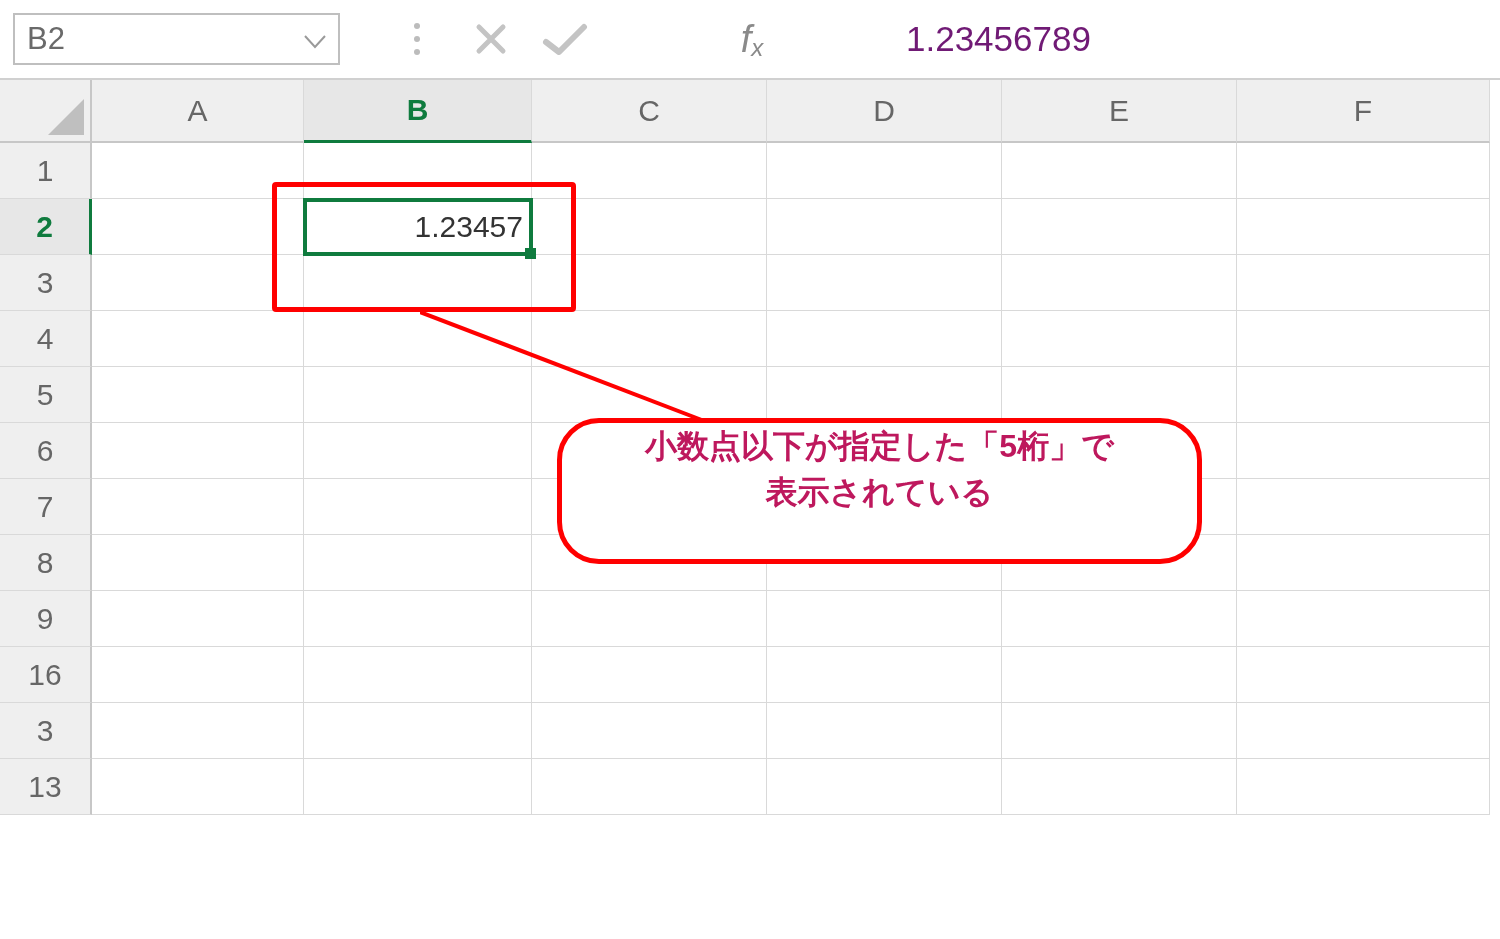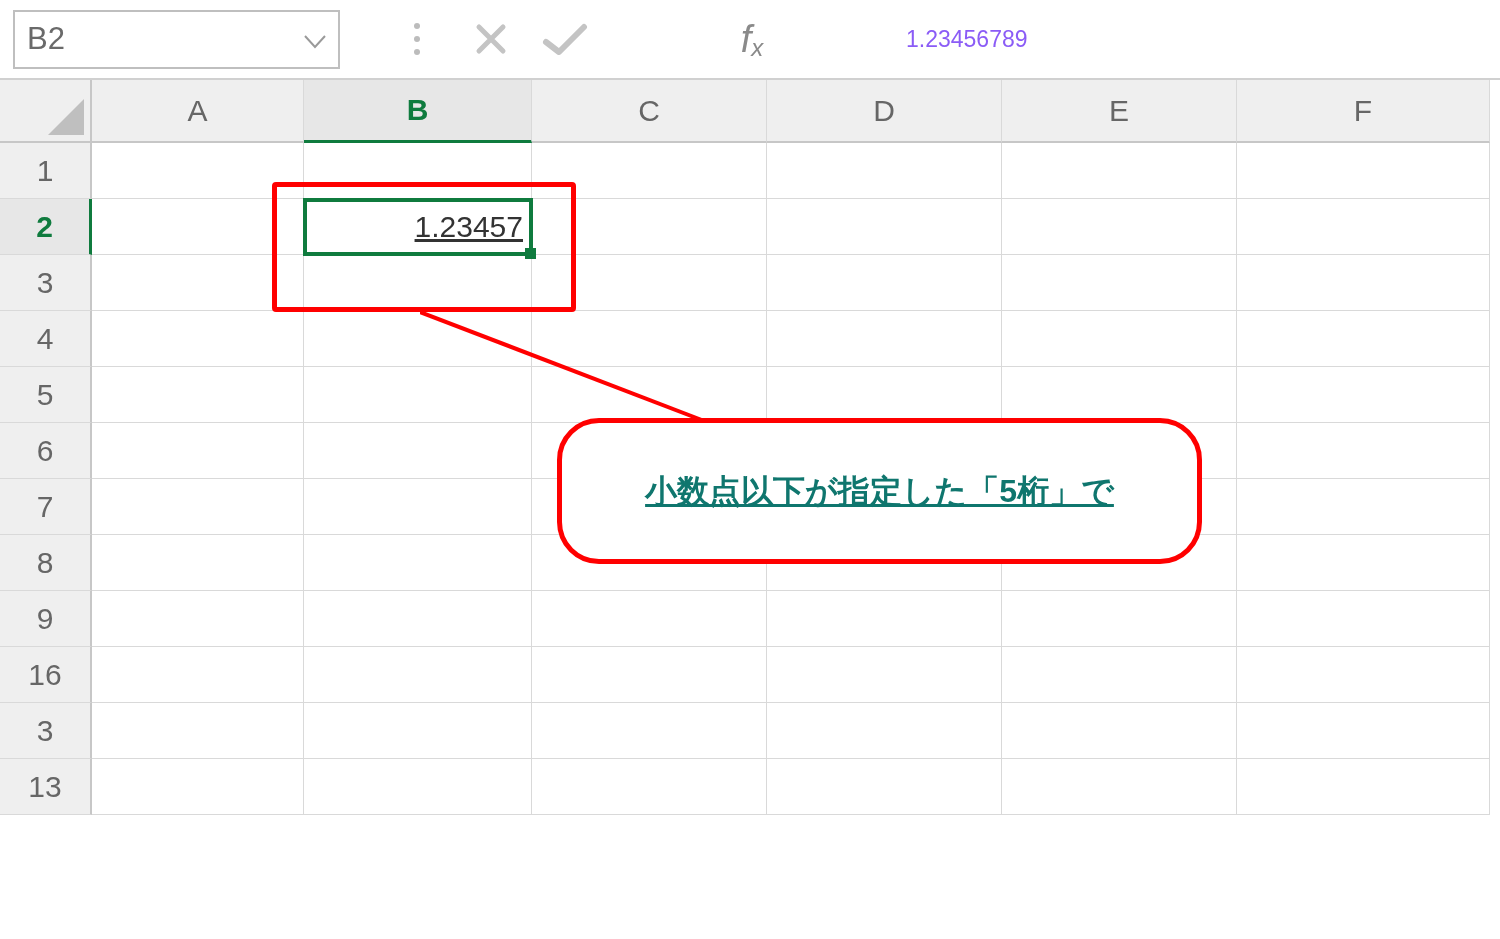--- a/index.html
+++ b/index.html
@@ -14,21 +14,21 @@
     
     .formula-row {
       display: flex;
       align-items: center;
       height: 80px;
       padding: 10px 10px 10px 13px;
       border-bottom: 2px solid #d0d0d0;
     }
     .namebox {
       width: 327px;
-      height: 59px;
+      height: 52px;
       border: 2px solid #bfbfbf;
       background: #fff;
       display: flex;
       align-items: center;
       padding: 0 12px;
       font-size: 31px;
       color: #6a6a6a;
     }
     .namebox .dd {
       margin-left: auto;
@@ -52,22 +52,22 @@
       font-family: "Segoe UI", Arial, sans-serif;
       color: #8a8a8a;
     }
     .fx-f { font-style: italic; font-size: 38px; }
     .fx-x { font-style: italic; font-size: 24px; position: relative; top: 4px; }
     .formula-input {
       flex: 1;
       height: 56px;
       border: none;
       outline: none;
-      font-size: 23px;
-      color: #8b5cf6;
+      font-size: 35px;
+      color: #701a75;
       padding-left: 4px;
       background: transparent;
     }
 
     
     .grid {
       position: relative;
     }
     .hdr-row {
       display: flex;
@@ -140,21 +140,20 @@
     .cC { width: 235px; }
     .cD { width: 235px; }
     .cE { width: 235px; }
     .cF { width: 253px; }
 
     
     .cell.sel {
       outline: 4px solid #0f7b3e;
       outline-offset: -3px;
       z-index: 2;
-      text-decoration: underline;
     }
     .cell.sel::after {
       content: "";
       position: absolute;
       right: -5px;
       bottom: -5px;
       width: 11px;
       height: 11px;
       background: #0f7b3e;
       z-index: 3;
@@ -170,30 +169,29 @@
     .redbox {
       position: absolute;
       border: 5px solid #ff0000;
       border-radius: 4px;
     }
     .callout {
       position: absolute;
       border: 5px solid #ff0000;
       background: #ffffff;
       border-radius: 42px;
-      color: #0f766e;
+      color: #be185d;
       font-size: 32px;
       font-weight: 700;
       display: flex;
-      align-items: center;
+      align-items: flex-start;
       justify-content: center;
       text-align: center;
       line-height: 1.45;
       font-family: "Yu Gothic", "Meiryo", "Hiragino Sans", sans-serif;
-      text-decoration: underline;
     }
   </style>
 </head>
 <body>
 
 <div class="formula-row">
   <div class="namebox">
     <span>B2</span>
     <span class="dd">
       <svg width="22" height="14" viewBox="0 0 22 14">
@@ -353,16 +351,17 @@
     </div>
 
   <div class="overlay">
     <div class="redbox" style="left:272px; top:102px; width:304px; height:130px;"></div>
     <svg style="position:absolute; left:420px; top:232px;" width="350" height="120">
       <line x1="0" y1="0" x2="300" y2="115" stroke="#ff0000" stroke-width="4"></line>
     </svg>
     <div class="callout" style="left:557px; top:338px; width:645px; height:146px;">
       <div>
         <div>小数点以下が指定した「5桁」で</div>
+        <div>表示されている</div>
       </div>
     </div>
   </div>
 </div>
 
 </body></html>

